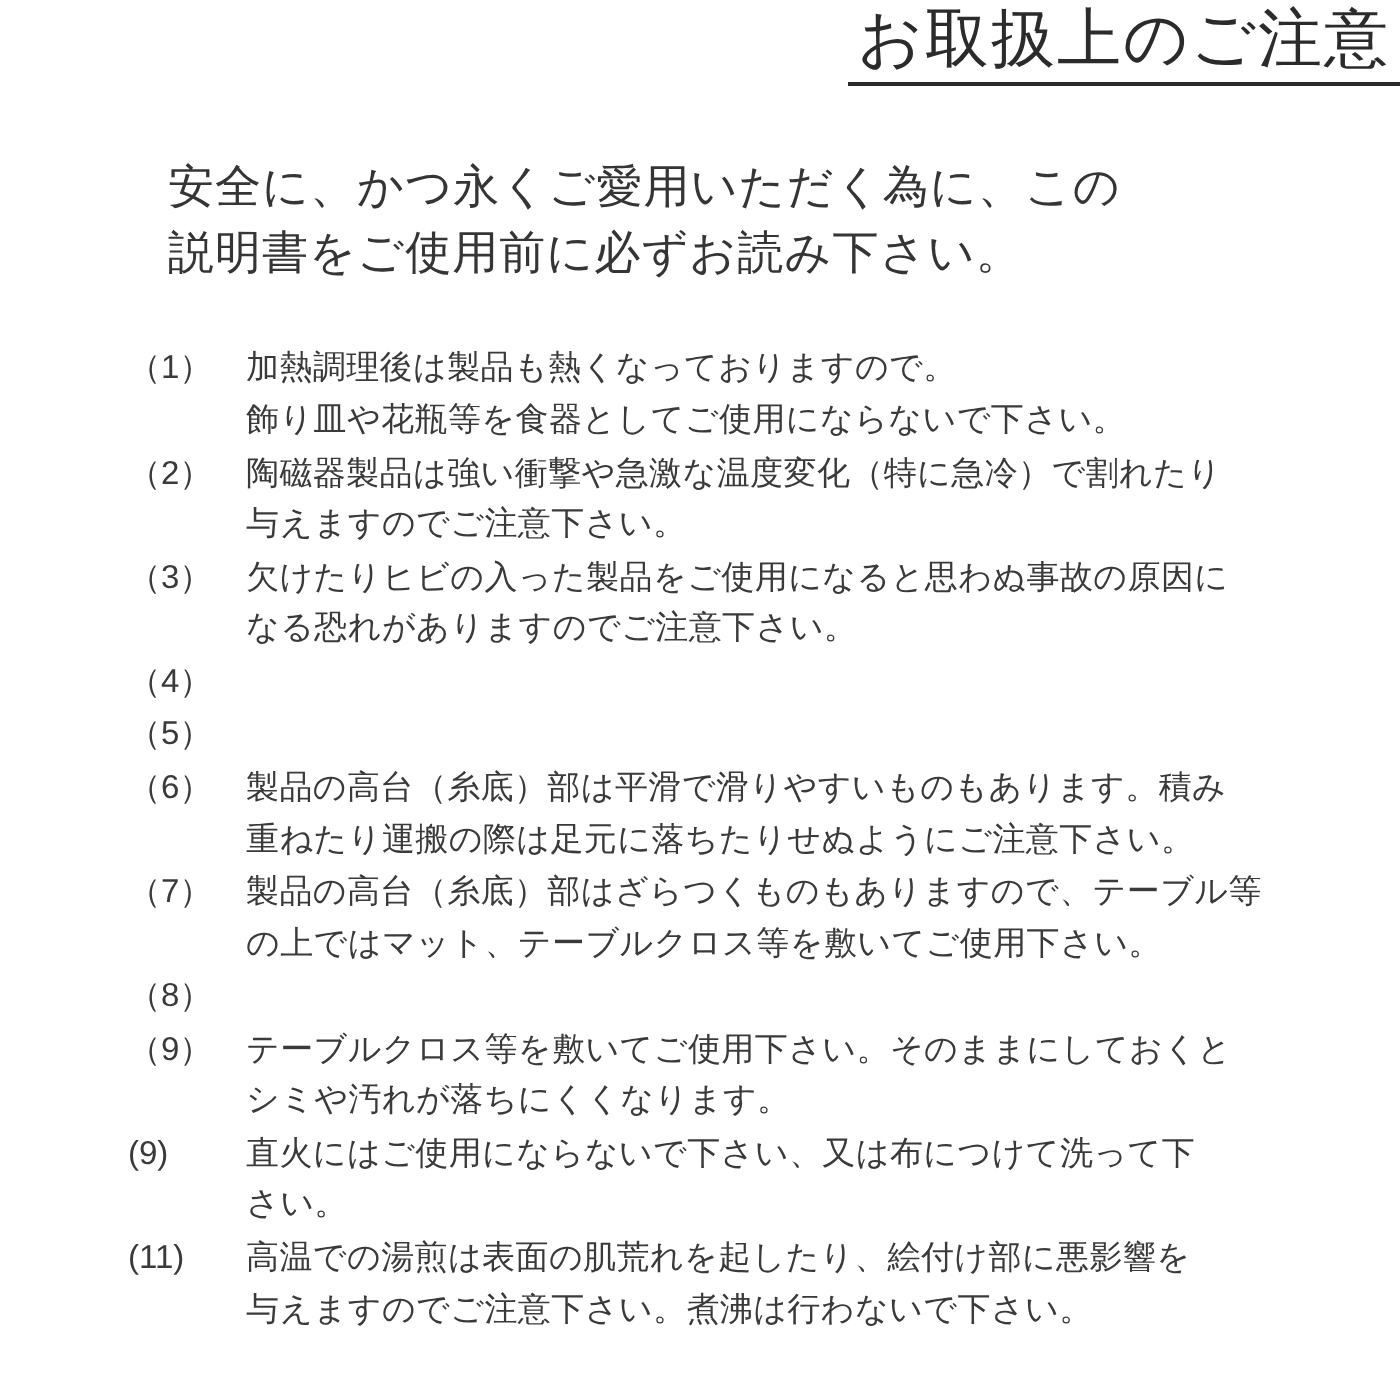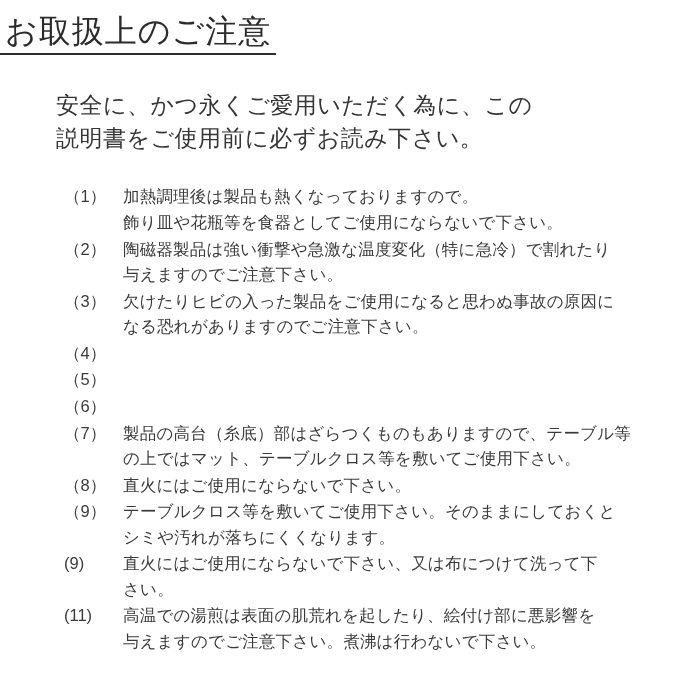--- a/index.html
+++ b/index.html
@@ -11,35 +11,35 @@
     position: relative;
     width: 700px;
     height: 700px;
     background: #ffffff;
     overflow: hidden;
     font-family: "Liberation Sans", sans-serif;
     color: #3a3a3a;
     box-sizing: border-box;
   }
   .title-wrap {
-    text-align: left;
-    margin-top: 13px;
+    text-align: right;
+    margin-top: 1px;
   }
   .doc-title {
     display: inline-block;
     font-size: 32px;
     font-weight: 500;
     letter-spacing: 1px;
     color: #2b2b2b;
     padding: 0 5px 3px 5px;
     border-bottom: 2px solid #2b2b2b;
     line-height: 1.15;
   }
   .intro {
-    margin: 34px 0 0 56px;
+    margin: 34px 0 0 84px;
     font-size: 23px;
     line-height: 1.45;
     letter-spacing: 0.5px;
     color: #353535;
     white-space: pre-line;
   }
   .list {
     margin-top: 29px;
     padding-left: 64px;
     padding-right: 58px;
@@ -100,31 +100,32 @@
     <div class="item">
       <span class="num">（4）</span>
     </div>
 
     <div class="item">
       <span class="num">（5）</span>
     </div>
 
     <div class="item">
       <span class="num">（6）</span>
+      <span class="txt">製品の高台（糸底）部は平滑で滑りやすいものもあります。積み
+重ねたり運搬の際は足元に落ちたりせぬようにご注意下さい。</span>
     </div>
 
     <div class="item">
       <span class="num">（7）</span>
       <span class="txt">製品の高台（糸底）部はざらつくものもありますので、テーブル等
 の上ではマット、テーブルクロス等を敷いてご使用下さい。</span>
     </div>
 
     <div class="item">
       <span class="num">（8）</span>
-      <span class="txt">直火にはご使用にならないで下さい。</span>
     </div>
 
     <div class="item">
       <span class="num">（9）</span>
       <span class="txt">テーブルクロス等を敷いてご使用下さい。そのままにしておくと
 シミや汚れが落ちにくくなります。</span>
     </div>
 
     <div class="item">
       <span class="num">(9)</span>

